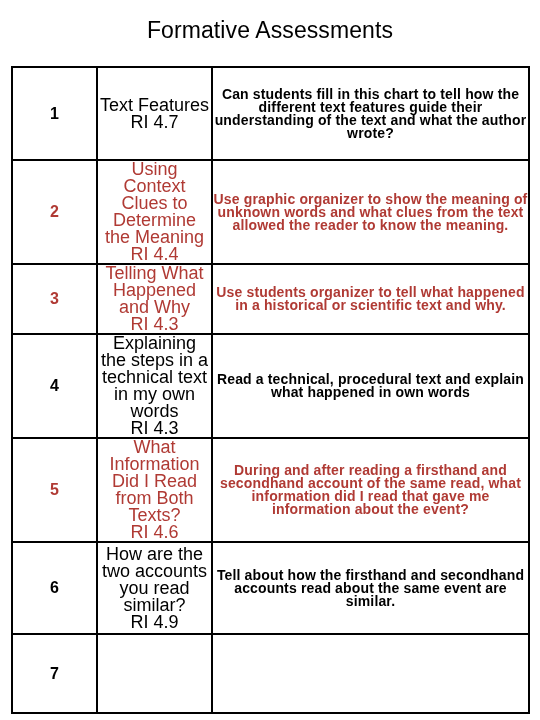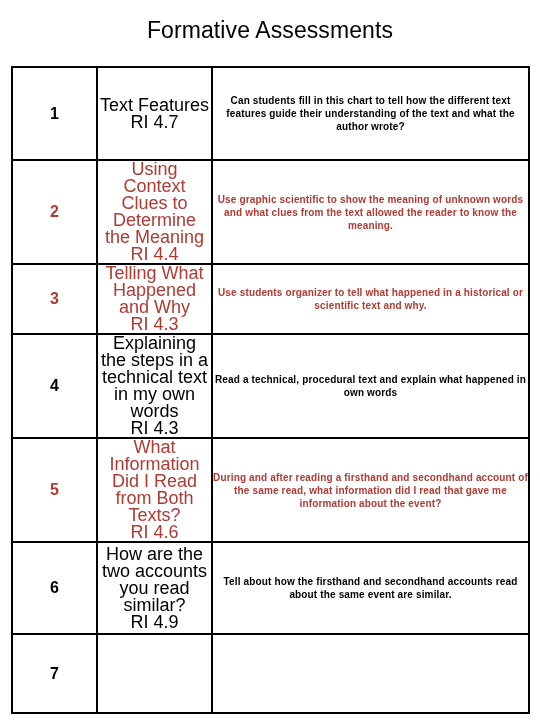--- a/index.html
+++ b/index.html
@@ -59,21 +59,21 @@
   .cell-topic {
     text-align: center;
     font-size: 18px;
     line-height: 17px;
     color: #000000;
     padding: 4px 3px;
   }
 
   .cell-desc {
     text-align: center;
-    font-size: 10px;
+    font-size: 14px;
     line-height: 13px;
     font-weight: bold;
     color: #000000;
     padding: 4px 9px;
     letter-spacing: 0.15px;
   }
 
   
   tr.red .cell-num,
   tr.red .cell-topic,
@@ -105,21 +105,21 @@
   </colgroup>
   <tbody>
     <tr class="row-h1">
       <td class="cell-num">1</td>
       <td class="cell-topic">Text Features<br>RI 4.7</td>
       <td class="cell-desc">Can students fill in this chart to tell how the different text features guide their understanding of the text and what the author wrote?</td>
     </tr>
     <tr class="row-h2 red">
       <td class="cell-num">2</td>
       <td class="cell-topic">Using Context Clues to Determine the Meaning<br>RI 4.4</td>
-      <td class="cell-desc">Use graphic scientific to show the meaning of unknown words and what clues from the text allowed the reader to know the meaning.</td>
+      <td class="cell-desc">Use graphic organizer to show the meaning of unknown words and what clues from the text allowed the reader to know the meaning.</td>
     </tr>
     <tr class="row-h3 red">
       <td class="cell-num">3</td>
       <td class="cell-topic">Telling What Happened and Why<br>RI 4.3</td>
       <td class="cell-desc">Use students organizer to tell what happened in a historical or scientific text and why.</td>
     </tr>
     <tr class="row-h4">
       <td class="cell-num">4</td>
       <td class="cell-topic">Explaining the steps in a technical text in my own words<br>RI 4.3</td>
       <td class="cell-desc">Read a technical, procedural text and explain what happened in own words</td>

